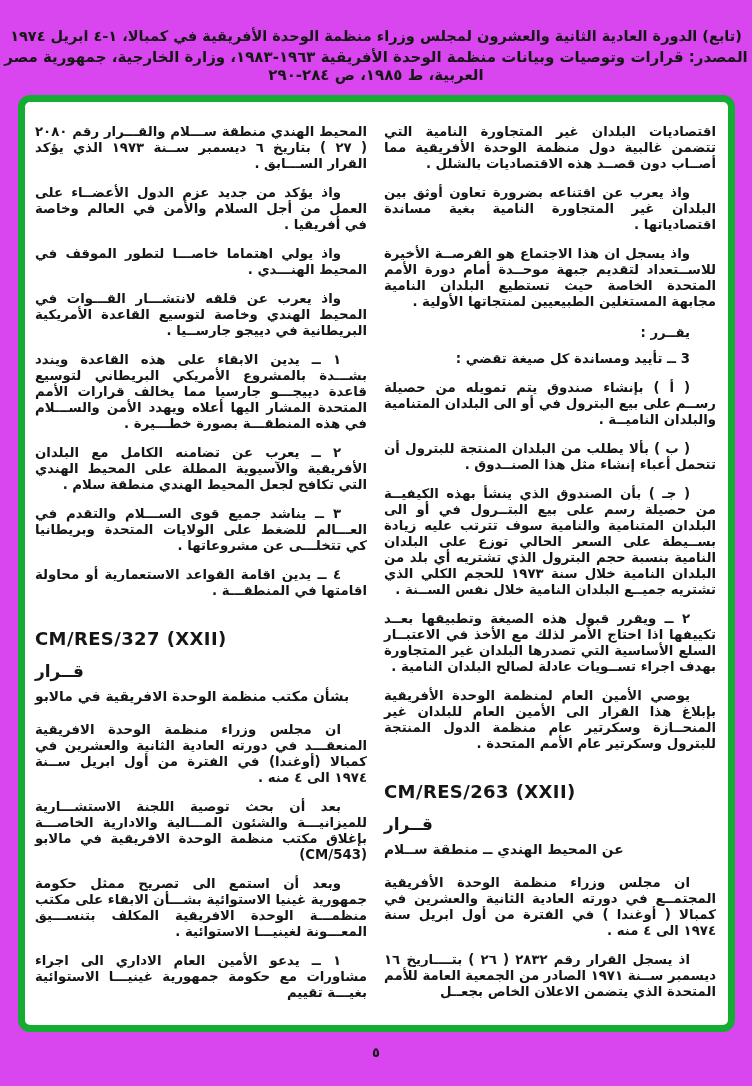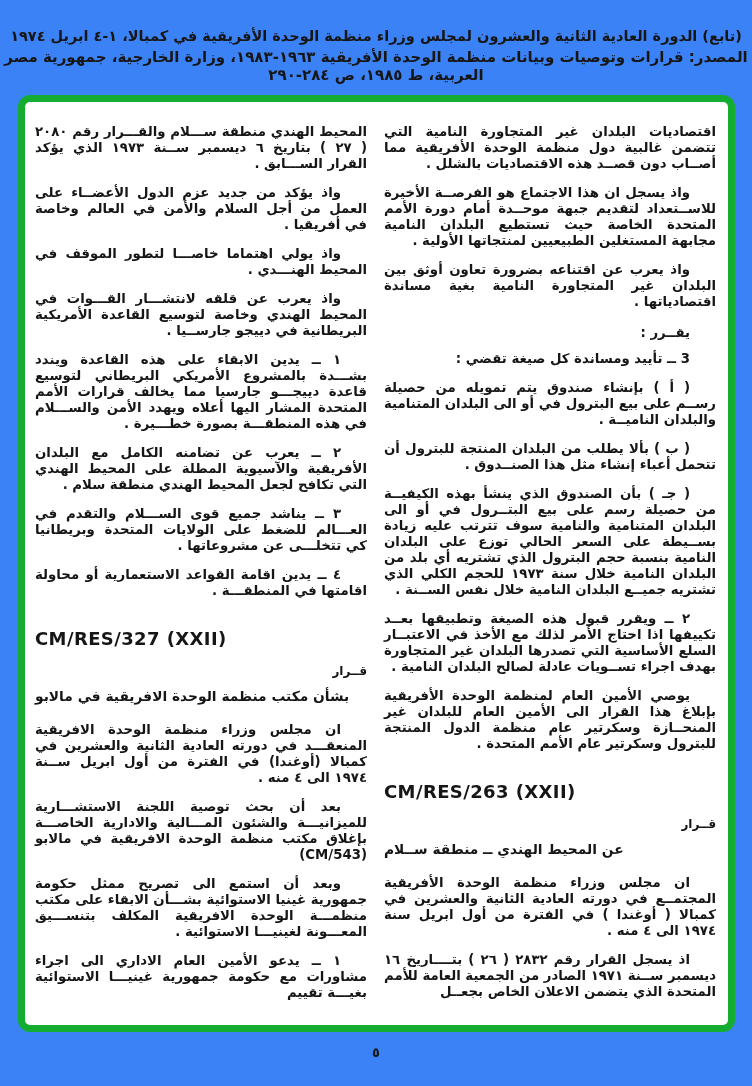--- a/index.html
+++ b/index.html
@@ -1,20 +1,20 @@
 <!DOCTYPE html>
 <html lang="ar"><head>
 <meta charset="utf-8">
 <style>
   * { margin:0; padding:0; box-sizing:border-box; }
   html,body { background:#ffffff; }
   .page {
     position:relative;
     width:752px; height:1086px;
-    background:#3b82f6;
+    background:#d946ef;
     font-family:"DejaVu Sans", sans-serif;
     color:#161616;
     overflow:hidden;
   }
   .header {
     position:absolute; top:28px; left:0; right:0;
     text-align:center; direction:rtl;
   }
   .header-line1 { font-size:14.5px; font-weight:bold; letter-spacing:0; }
   .header-line2 { font-size:15px; font-weight:bold; margin-top:4px; }
@@ -42,21 +42,21 @@
   .para { margin-bottom:13px; text-indent:26px; }
   .para.noindent { text-indent:0; }
   .decide { margin:15px 0 10px; text-indent:26px; }
   .item { margin-bottom:13px; text-indent:26px; }
   .rescode {
     direction:ltr; text-align:left;
     font-size:18px; letter-spacing:0.4px;
     margin:32px 0 16px;
     font-weight:bold;
   }
-  .restitle { text-align:right; text-indent:0; margin:8px 0 9px; font-size:12px; }
+  .restitle { text-align:left; text-indent:0; margin:8px 0 9px; font-size:17px; }
   .ressub   { text-align:left; text-indent:0; margin:0 0 18px; font-size:13.8px; }
   .page-number {
     position:absolute; bottom:26px; left:0; right:0;
     text-align:center; font-weight:bold; font-size:13px;
   }
 </style>
 </head>
 <body>
 
 <div class="page">
@@ -64,22 +64,22 @@
   <div class="header">
     <div class="header-line1">(تابع) الدورة العادية الثانية والعشرون لمجلس وزراء منظمة الوحدة الأفريقية في كمبالا، ١-٤ ابريل ١٩٧٤</div>
     <div class="header-line2">المصدر: قرارات وتوصيات وبيانات منظمة الوحدة الأفريقية ١٩٦٣-١٩٨٣، وزارة الخارجية، جمهورية مصر العربية، ط ١٩٨٥، ص ٢٨٤-٢٩٠</div>
   </div>
 
   <div class="frame" style="border-color: rgb(21, 173, 49);">
     <div class="columns">
 
       <div class="col">
         <p class="para noindent">اقتصاديات البلدان غير المتجاورة النامية التي تتضمن غالبية دول منظمة الوحدة الأفريقية مما أصــاب دون قصــد هذه الاقتصاديات بالشلل .</p>
+        <p class="para">واذ يعرب عن اقتناعه بضرورة تعاون أوثق بين البلدان غير المتجاورة النامية بغية مساندة اقتصادياتها .</p>
         <p class="para">واذ يسجل ان هذا الاجتماع هو الفرصــة الأخيرة للاســتعداد لتقديم جبهة موحــدة أمام دورة الأمم المتحدة الخاصة حيث تستطيع البلدان النامية مجابهة المستغلين الطبيعيين لمنتجاتها الأولية .</p>
-        <p class="para">واذ يعرب عن اقتناعه بضرورة تعاون أوثق بين البلدان غير المتجاورة النامية بغية مساندة اقتصادياتها .</p>
         <p class="decide">يقــرر :</p>
         <p class="item">3 ــ تأييد ومساندة كل صيغة تقضي :</p>
         <p class="item">( أ ) بإنشاء صندوق يتم تمويله من حصيلة رســم على بيع البترول في أو الى البلدان المتنامية والبلدان الناميــة .</p>
         <p class="item">( ب ) بألا يطلب من البلدان المنتجة للبترول أن تتحمل أعباء إنشاء مثل هذا الصنــدوق .</p>
         <p class="item">( جـ ) بأن الصندوق الذي ينشأ بهذه الكيفيــة من حصيلة رسم على بيع البتــرول في أو الى البلدان المتنامية والنامية سوف تترتب عليه زيادة بســيطة على السعر الحالي توزع على البلدان النامية بنسبة حجم البترول الذي تشتريه أي بلد من البلدان النامية خلال سنة ١٩٧٣ للحجم الكلي الذي تشتريه جميــع البلدان النامية خلال نفس الســنة .</p>
         <p class="item">٢ ــ ويقرر قبول هذه الصيغة وتطبيقها بعــد تكييفها اذا احتاج الأمر لذلك مع الأخذ في الاعتبــار السلع الأساسية التي تصدرها البلدان غير المتجاورة بهدف اجراء تســويات عادلة لصالح البلدان النامية .</p>
         <p class="para">يوصي الأمين العام لمنظمة الوحدة الأفريقية بإبلاغ هذا القرار الى الأمين العام للبلدان غير المنحــازة وسكرتير عام منظمة الدول المنتجة للبترول وسكرتير عام الأمم المتحدة .</p>
         <p class="rescode">CM/RES/263 (XXII)</p>
         <p class="restitle">قــرار</p>
         <p class="ressub">عن المحيط الهندي ــ منطقة ســلام</p>

